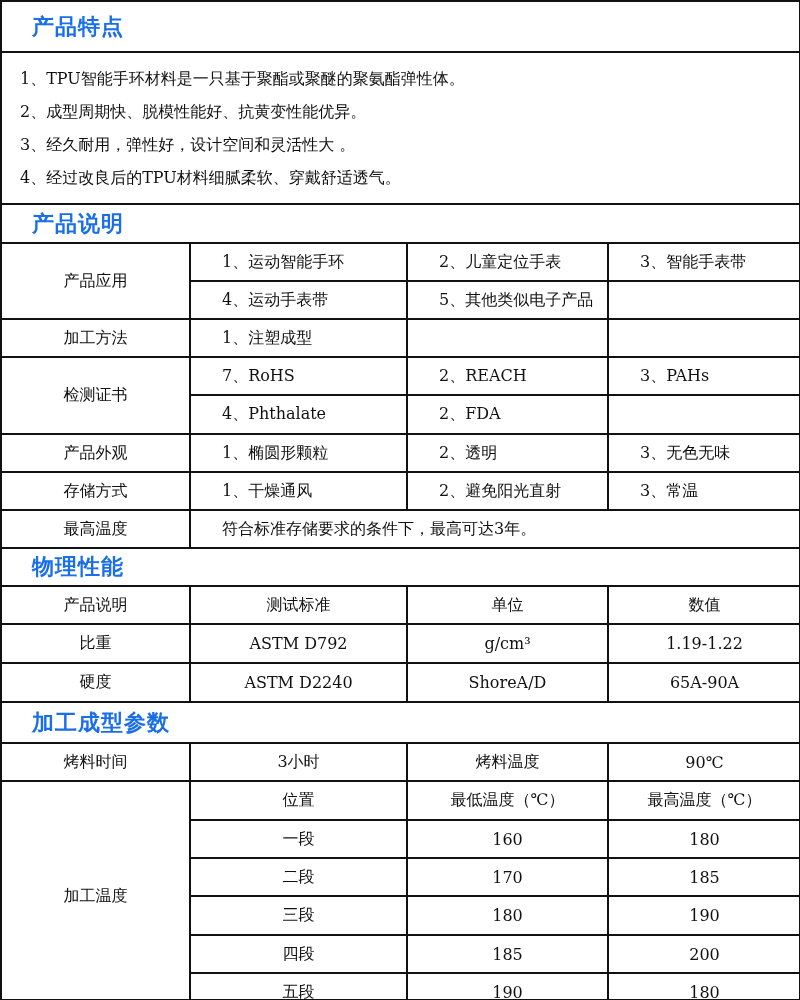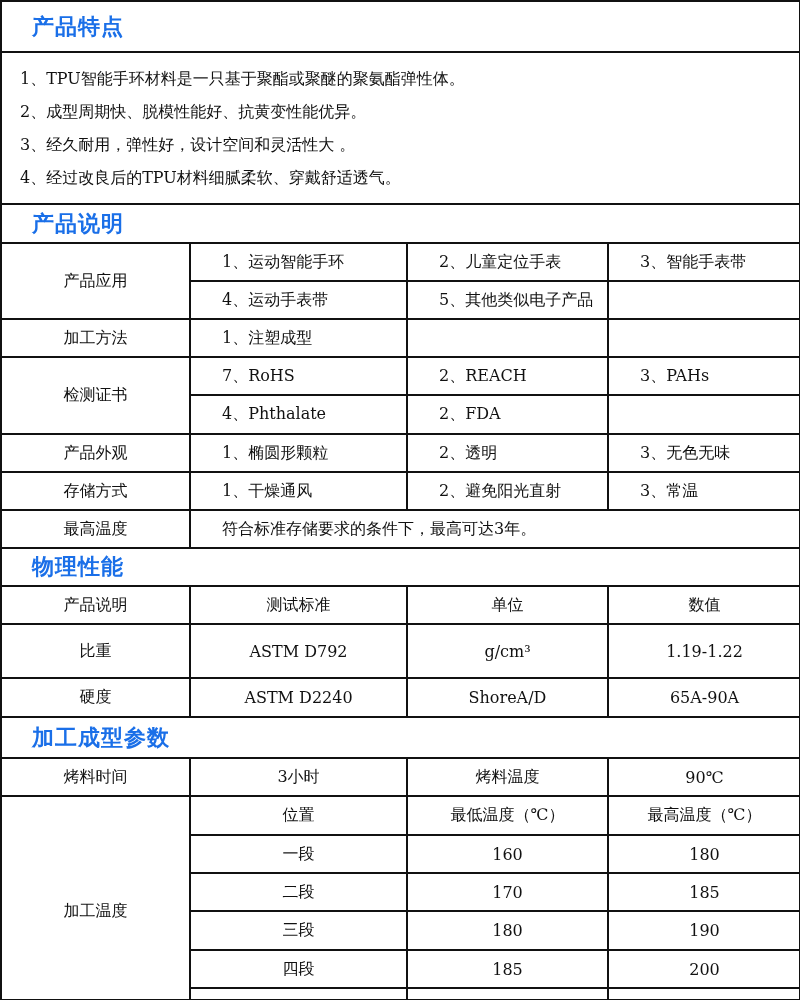--- a/index.html
+++ b/index.html
@@ -92,21 +92,21 @@
 
   <tr style="height:38px">
     <td colspan="4" class="sec-title" style="color: rgb(26, 111, 232);">物理性能</td>
   </tr>
   <tr style="height:38px">
     <td>产品说明</td>
     <td>测试标准</td>
     <td>单位</td>
     <td>数值</td>
   </tr>
-  <tr style="height:54px">
+  <tr style="height:39px">
     <td>比重</td>
     <td>ASTM D792</td>
     <td>g/cm³</td>
     <td>1.19-1.22</td>
   </tr>
   <tr style="height:39px">
     <td>硬度</td>
     <td>ASTM D2240</td>
     <td>ShoreA/D</td>
     <td>65A-90A</td>

